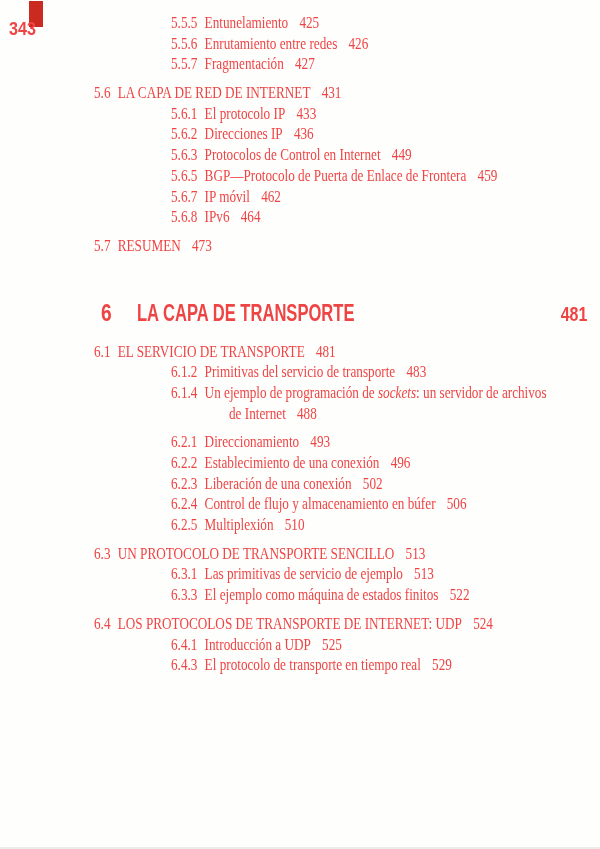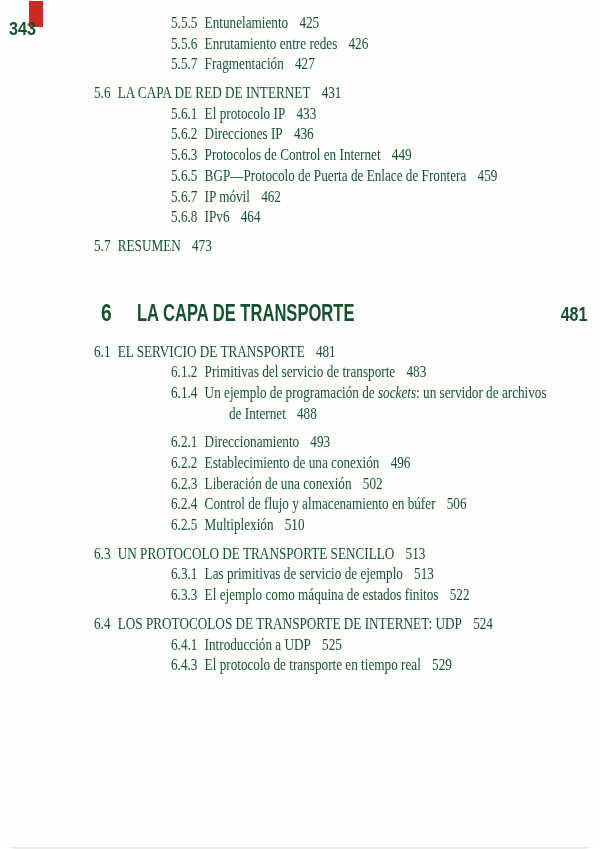--- a/index.html
+++ b/index.html
@@ -2,23 +2,22 @@
 <html><head>
 <meta charset="utf-8">
 <style>
   html,body{margin:0;padding:0;background:#ffffff;}
   .page{
     position:relative;
     width:600px;height:849px;
     background:#fefefdF;
     background:#fefefd;
     font-family:"Liberation Serif",serif;
-    color:#14532d;
+    color:#ef4444;
     overflow:hidden;
-    border-radius:17px;
   }
   .redmark{
     position:absolute;left:29px;top:1px;width:14px;height:26px;
   }
   .folio{
     position:absolute;left:9px;top:18px;
     font-family:"Liberation Sans",sans-serif;font-weight:bold;font-size:19px;
     transform:scaleX(.85);transform-origin:0 0;
   }
   .toc{position:absolute;left:4px;top:13px;width:600px;}

